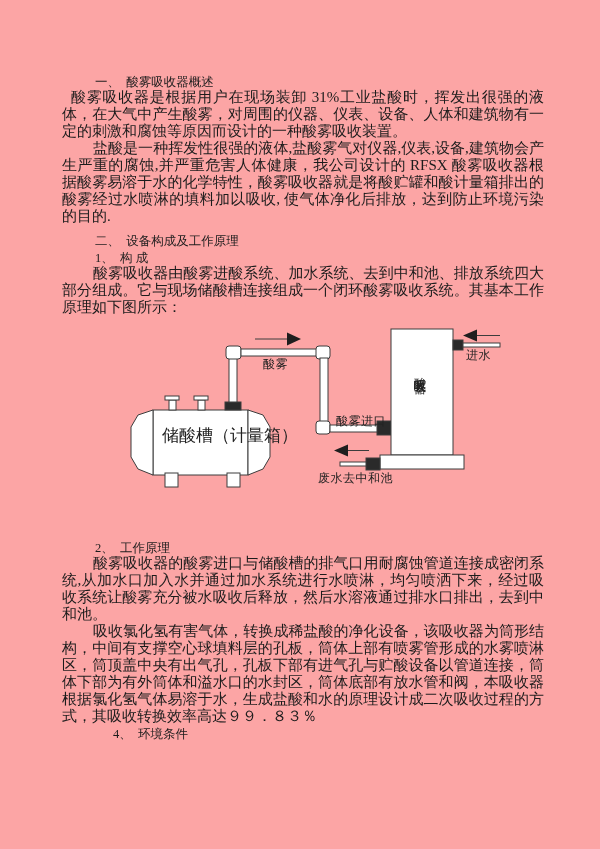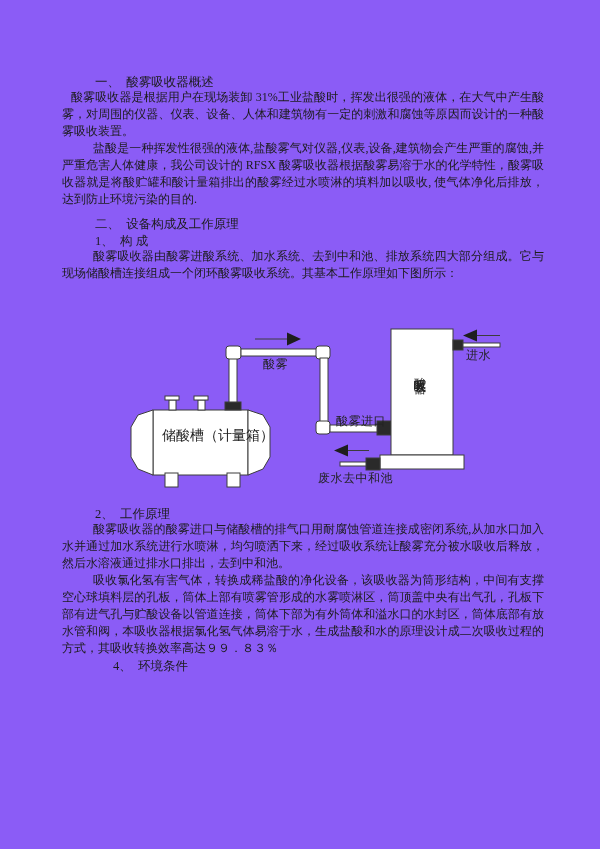--- a/index.html
+++ b/index.html
@@ -1,26 +1,26 @@
 <!DOCTYPE html>
 <html><head>
 <meta charset="utf-8">
 <style>
   html,body { margin:0; padding:0; background:#ffffff; }
   .page {
-    position:relative; width:600px; height:849px; background:#8b5cf6;
+    position:relative; width:600px; height:849px; background:#fca5a5;
     font-family:"Liberation Serif","DejaVu Serif",serif;
     color:#1c1c1c; overflow:hidden;
   }
   .content { position:absolute; left:62px; top:0; width:482px; }
   .h { font-size:12.5px; line-height:14px; white-space:pre-wrap; margin:0; font-weight:normal; }
   .h-indent   { padding-left:33px; }
   .h-indent2  { padding-left:51px; }
   .h-struct   { padding-left:45px; }
-  p.body { margin:0; font-size:12px; line-height:17px; text-align:justify; letter-spacing:0; }
+  p.body { margin:0; font-size:15px; line-height:17px; text-align:justify; letter-spacing:0; }
   .lh175 { line-height:17.5px; }
   .lh152 { line-height:15.2px; }
   .lh18  { line-height:18px; }
   .ind1 { text-indent:9px; }
   .ind2 { text-indent:31px; }
   .ind16 { text-indent:20px; }
   .h1top { padding-top:75px; }
   .mt17 { margin-top:17px; }
   .mt9  { margin-top:9px; }
   .mt4  { margin-top:4px; }
@@ -29,21 +29,21 @@
   .diagram-space { height:225px; }
 
   .diagram {
     position:absolute; left:0; top:306px; width:600px; height:200px;padding-left:40px;
   }
   .diagram svg { position:absolute; left:0; top:0; }
   .dlabel {
     position:absolute; font-size:12px; line-height:13px; color:#222;
     white-space:nowrap; letter-spacing:0.5px;
   }
-  .dlabel-tank { font-size:14px; letter-spacing:0; }
+  .dlabel-tank { font-size:17px; letter-spacing:0; }
   .dlabel-vert {
     writing-mode:vertical-rl; text-orientation:upright;
     letter-spacing:1.5px; font-size:12.5px;
   }
 </style>
 </head>
 <body>
 
 <div class="page">
 

